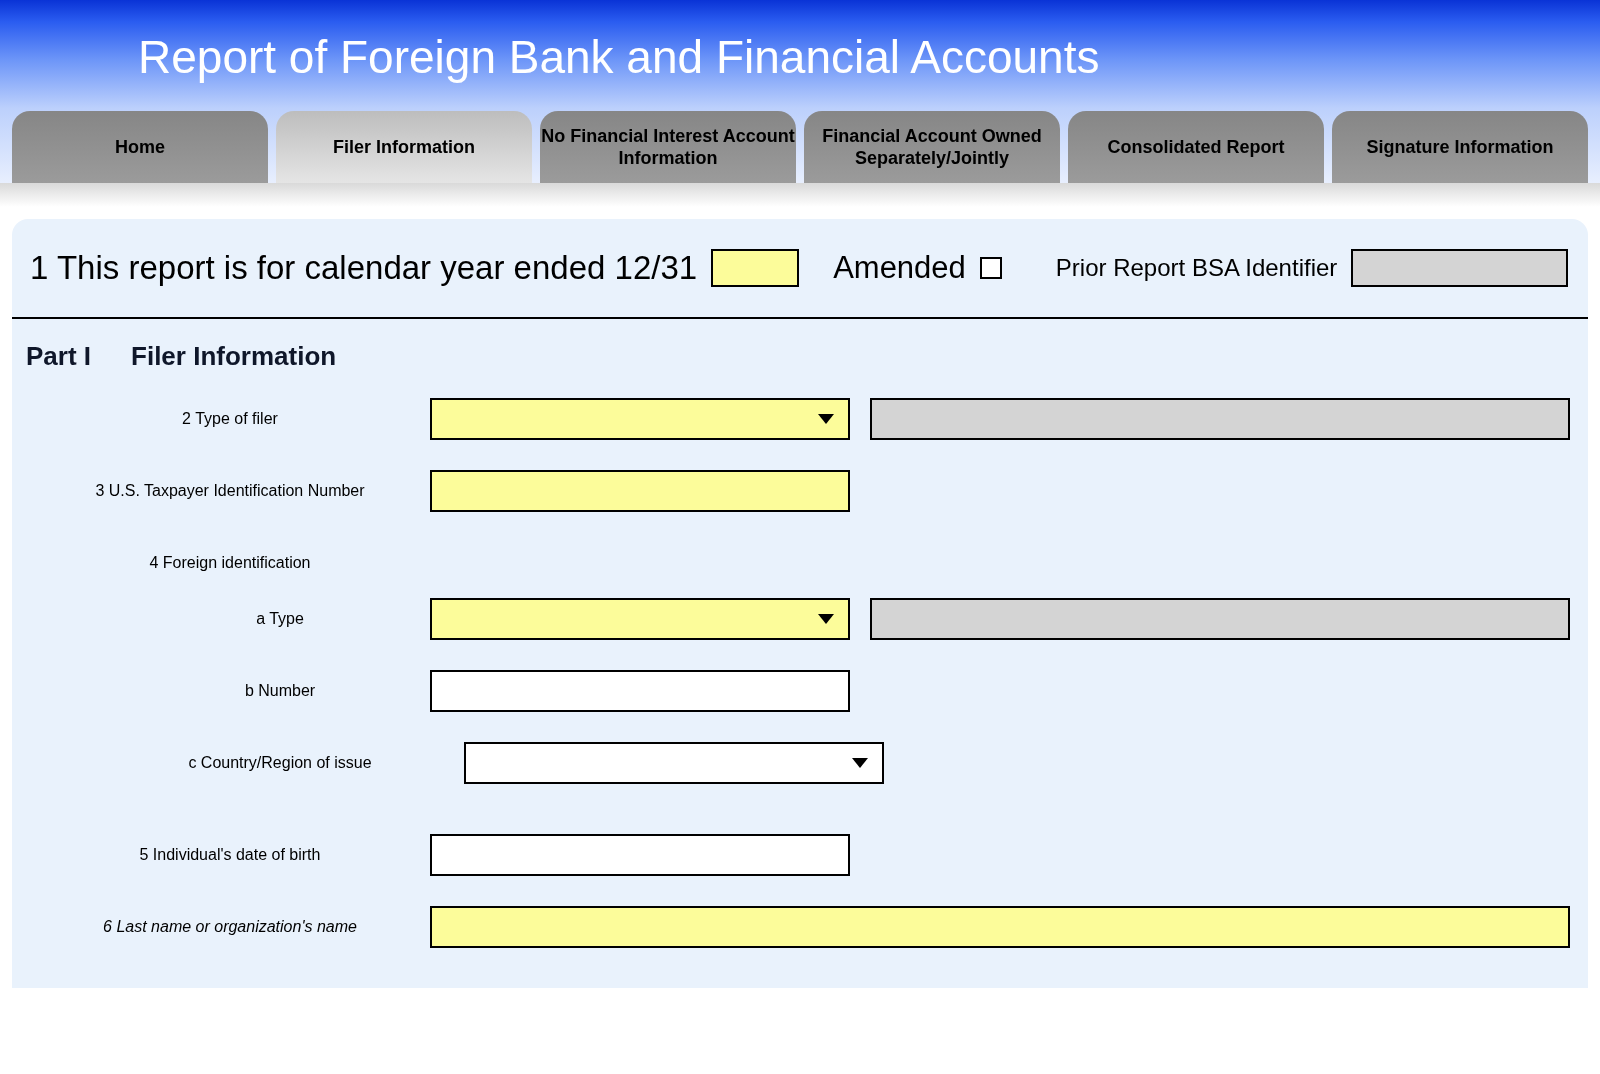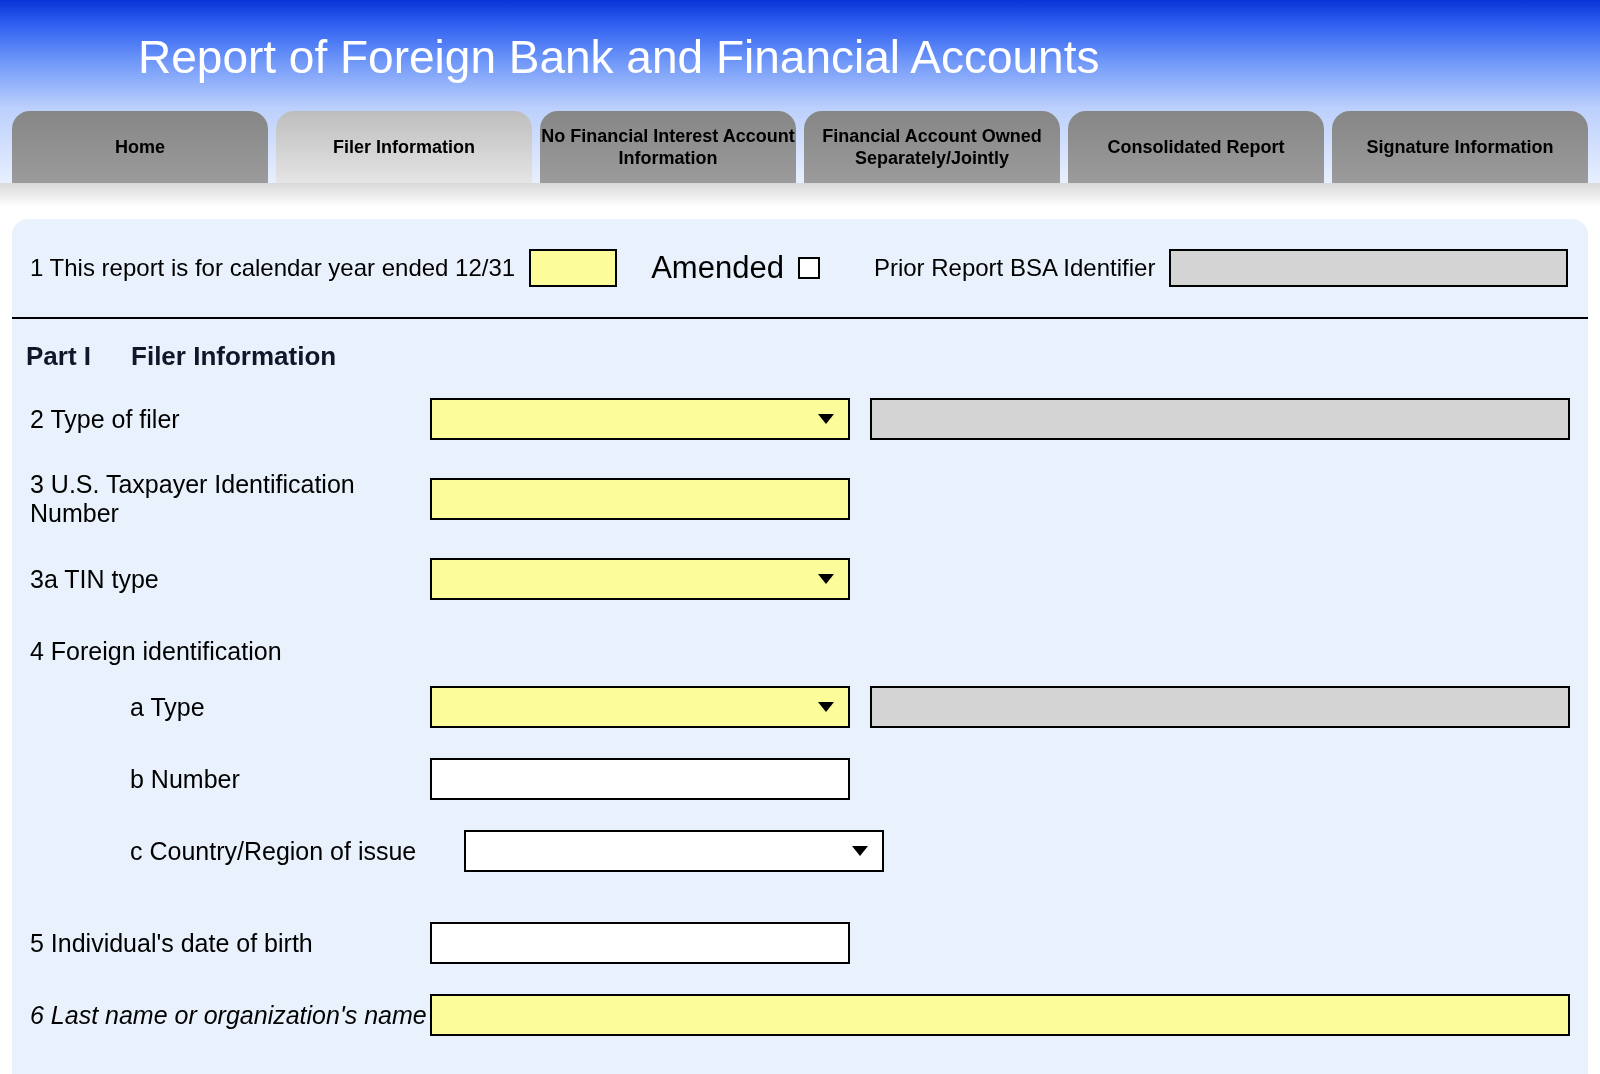--- a/index.html
+++ b/index.html
@@ -55,21 +55,21 @@
     background: #e9f2fc;
     border-radius: 16px 16px 0 0;
     padding: 30px 0 40px 0;
   }
   .row1 {
     display: flex;
     align-items: center;
     padding: 0 18px 30px 18px;
     gap: 14px;
   }
-  .row1 .lbl1 { font-size: 24px; text-align: right; }
+  .row1 .lbl1 { font-size: 33px; text-align: right; }
   .yearbox {
     width: 88px; height: 38px;
     background: #fcfc9a;
     border: 2px solid #000;
   }
   .amended-lbl { font-size: 31px; margin-left: 20px;}
   .checkbox {
     width: 22px; height: 22px;
     border: 2px solid #000;
     background: #fff;
@@ -97,21 +97,22 @@
   .form-area { padding: 0 18px; }
   .frow {
     display: flex;
     align-items: center;
     min-height: 42px;
     margin-bottom: 30px;
   }
   .frow.tight { margin-bottom: 14px; }
   .flabel {
     width: 400px;
-    font-size: 25px;
+    font-size: 16px;
+    text-align: center;
   }
   .flabel.indent { padding-left: 100px; }
   .field {
     height: 42px;
     border: 2px solid #000;
   }
   .field.yellow { background: #fcfc9a; }
   .field.white  { background: #ffffff; }
   .field.gray   { background: #d4d4d4; }
   .w420 { width: 420px; }
@@ -169,24 +170,20 @@
       <div class="field yellow w420 dropdown"></div>
       <div class="spacer"></div>
       <div class="field gray flex1"></div>
     </div>
 
     <div class="frow">
       <div class="flabel">3 U.S. Taxpayer Identification Number</div>
       <div class="field yellow w420"></div>
     </div>
 
-    <div class="frow">
-      <div class="flabel">3a TIN type</div>
-      <div class="field yellow w420 dropdown"></div>
-    </div>
 
     <div class="frow tight">
       <div class="flabel">4 Foreign identification</div>
     </div>
 
     <div class="frow">
       <div class="flabel indent">a Type</div>
       <div class="field yellow w420 dropdown"></div>
       <div class="spacer"></div>
       <div class="field gray flex1"></div>

